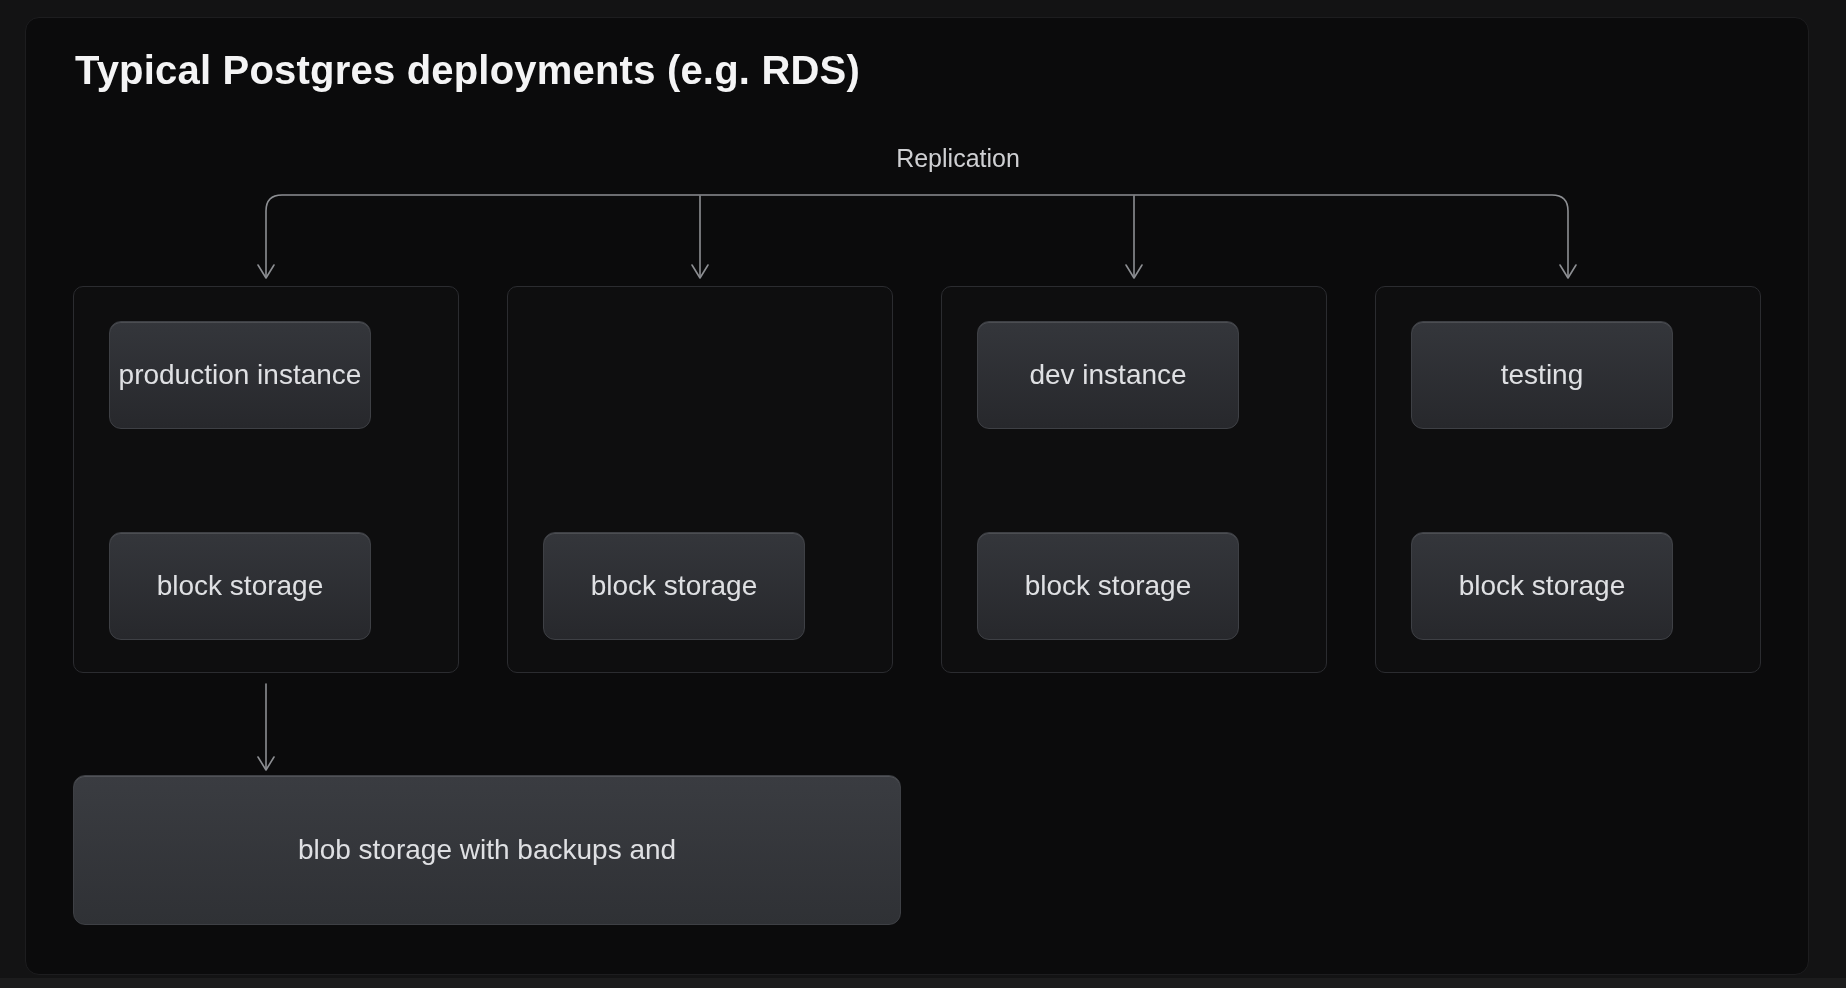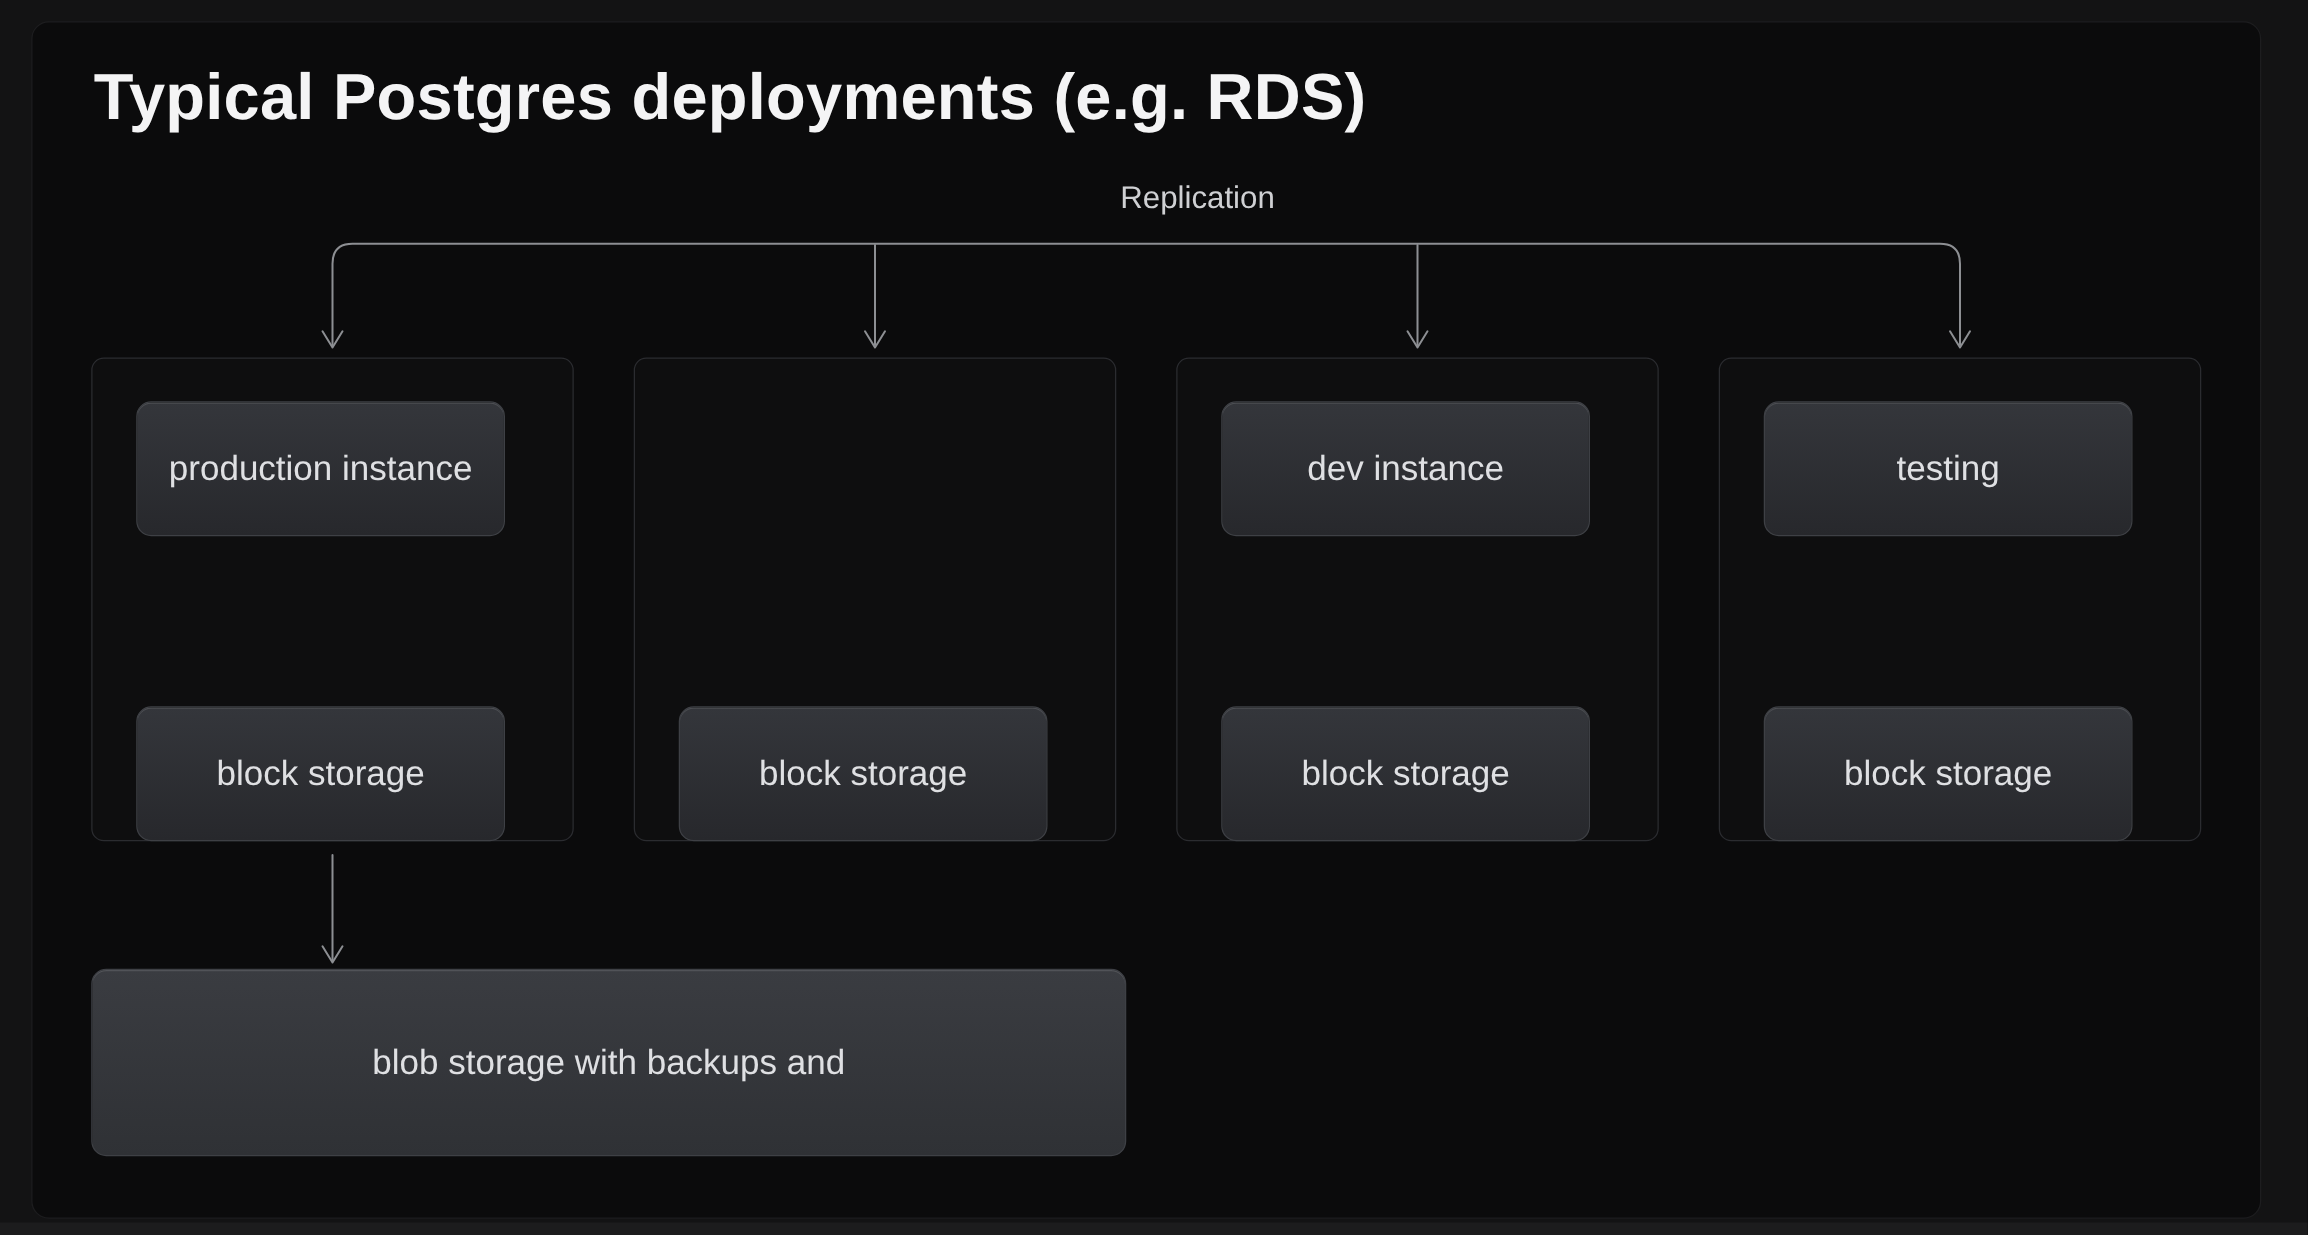--- a/index.html
+++ b/index.html
@@ -38,21 +38,21 @@
   }
   .footer-strip{
     position:absolute;
     left:0; top:978px;
     width:1846px; height:10px;
     background:var(--footer-strip);
   }
   .page-title{
     position:absolute;
     left:75px; top:48px;
-    font-size:52px;
+    font-size:40px;
     font-weight:600;
     letter-spacing:0.2px;
     color:var(--title-text);
   }
   .replication-label{
     position:absolute;
     left:808px; top:144px;
     width:300px;
     text-align:center;
     font-size:25px;
@@ -80,33 +80,33 @@
     border:1px solid var(--outer-box-border);
     border-radius:10px;
   }
   .col-1{left:73px;}
   .col-2{left:507px;}
   .col-3{left:941px;}
   .col-4{left:1375px;text-align:right;}
   .node-box{
     position:absolute;
     left:35px;
-    width:295px; height:108px;
+    width:262px; height:108px;
     background:linear-gradient(180deg,var(--box-fill-top) 0%,var(--box-fill-bottom) 100%);
     border:1px solid var(--box-border);
     border-radius:12px;
     box-shadow:inset 0 1px 0 var(--box-highlight);
     display:flex;
     align-items:center;
     justify-content:center;
     font-size:28px;
     color:var(--label-text);
   }
   .instance-box{top:34px;}
-  .storage-box{top:245px;margin-top:33px;}
+  .storage-box{top:245px;}
   .blob-box{
     position:absolute;
     left:73px; top:775px;
     width:828px; height:150px;
     background:linear-gradient(180deg,var(--blob-fill-top) 0%,var(--blob-fill-bottom) 100%);
     border:1px solid var(--box-border);
     border-radius:12px;
     box-shadow:inset 0 1px 0 var(--box-highlight);
     display:flex;
     flex-direction:row;

